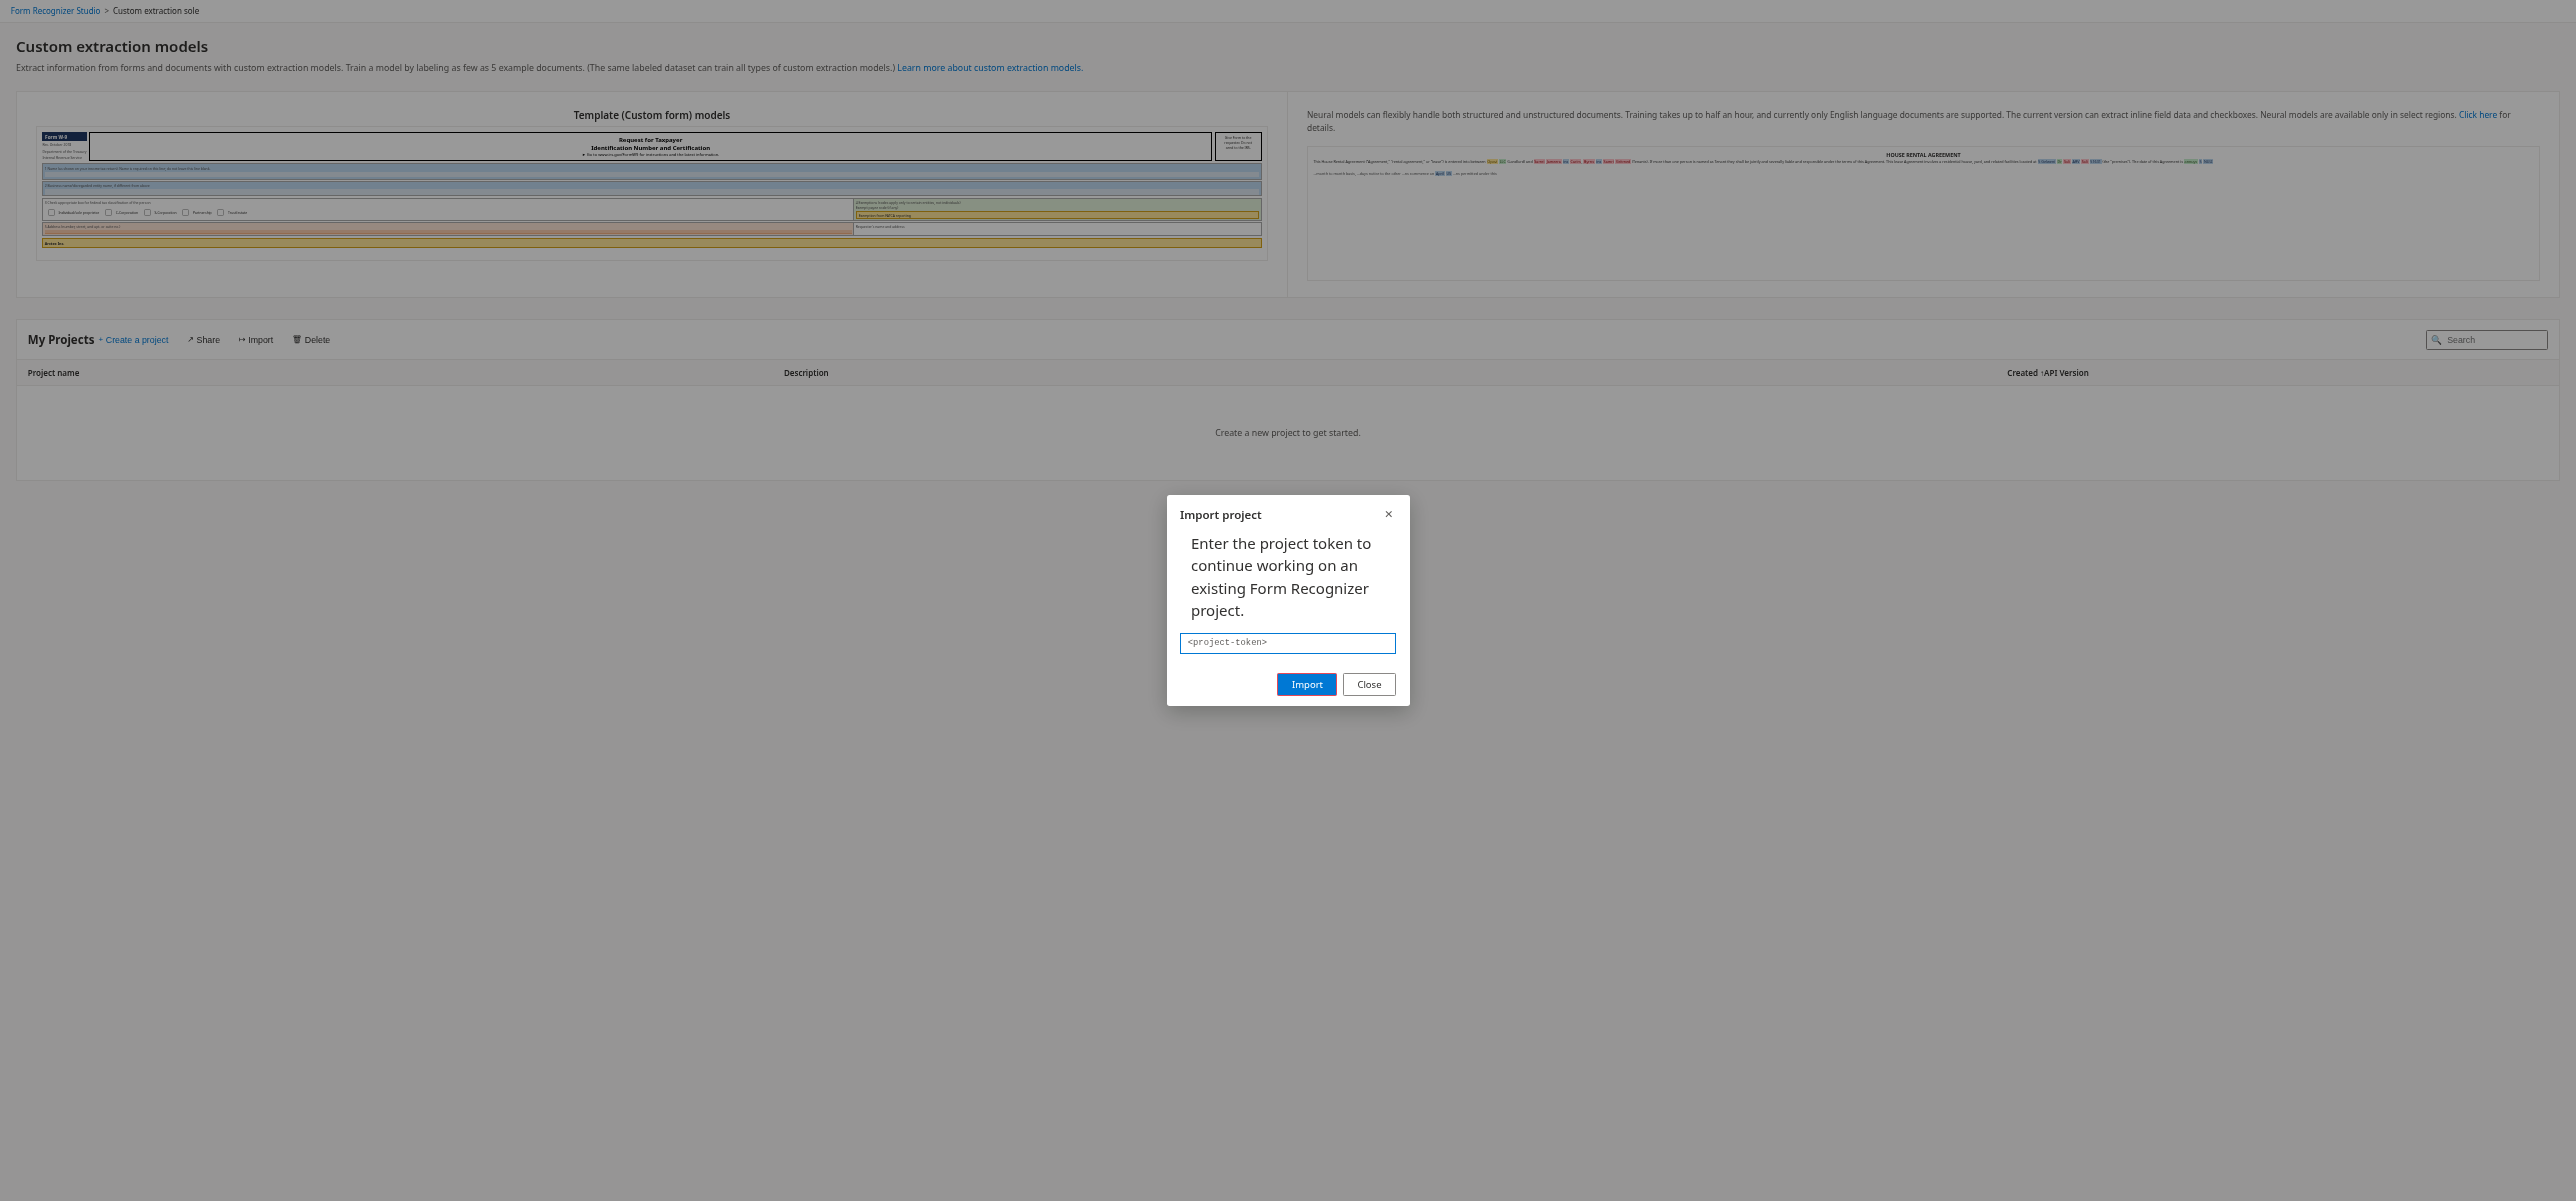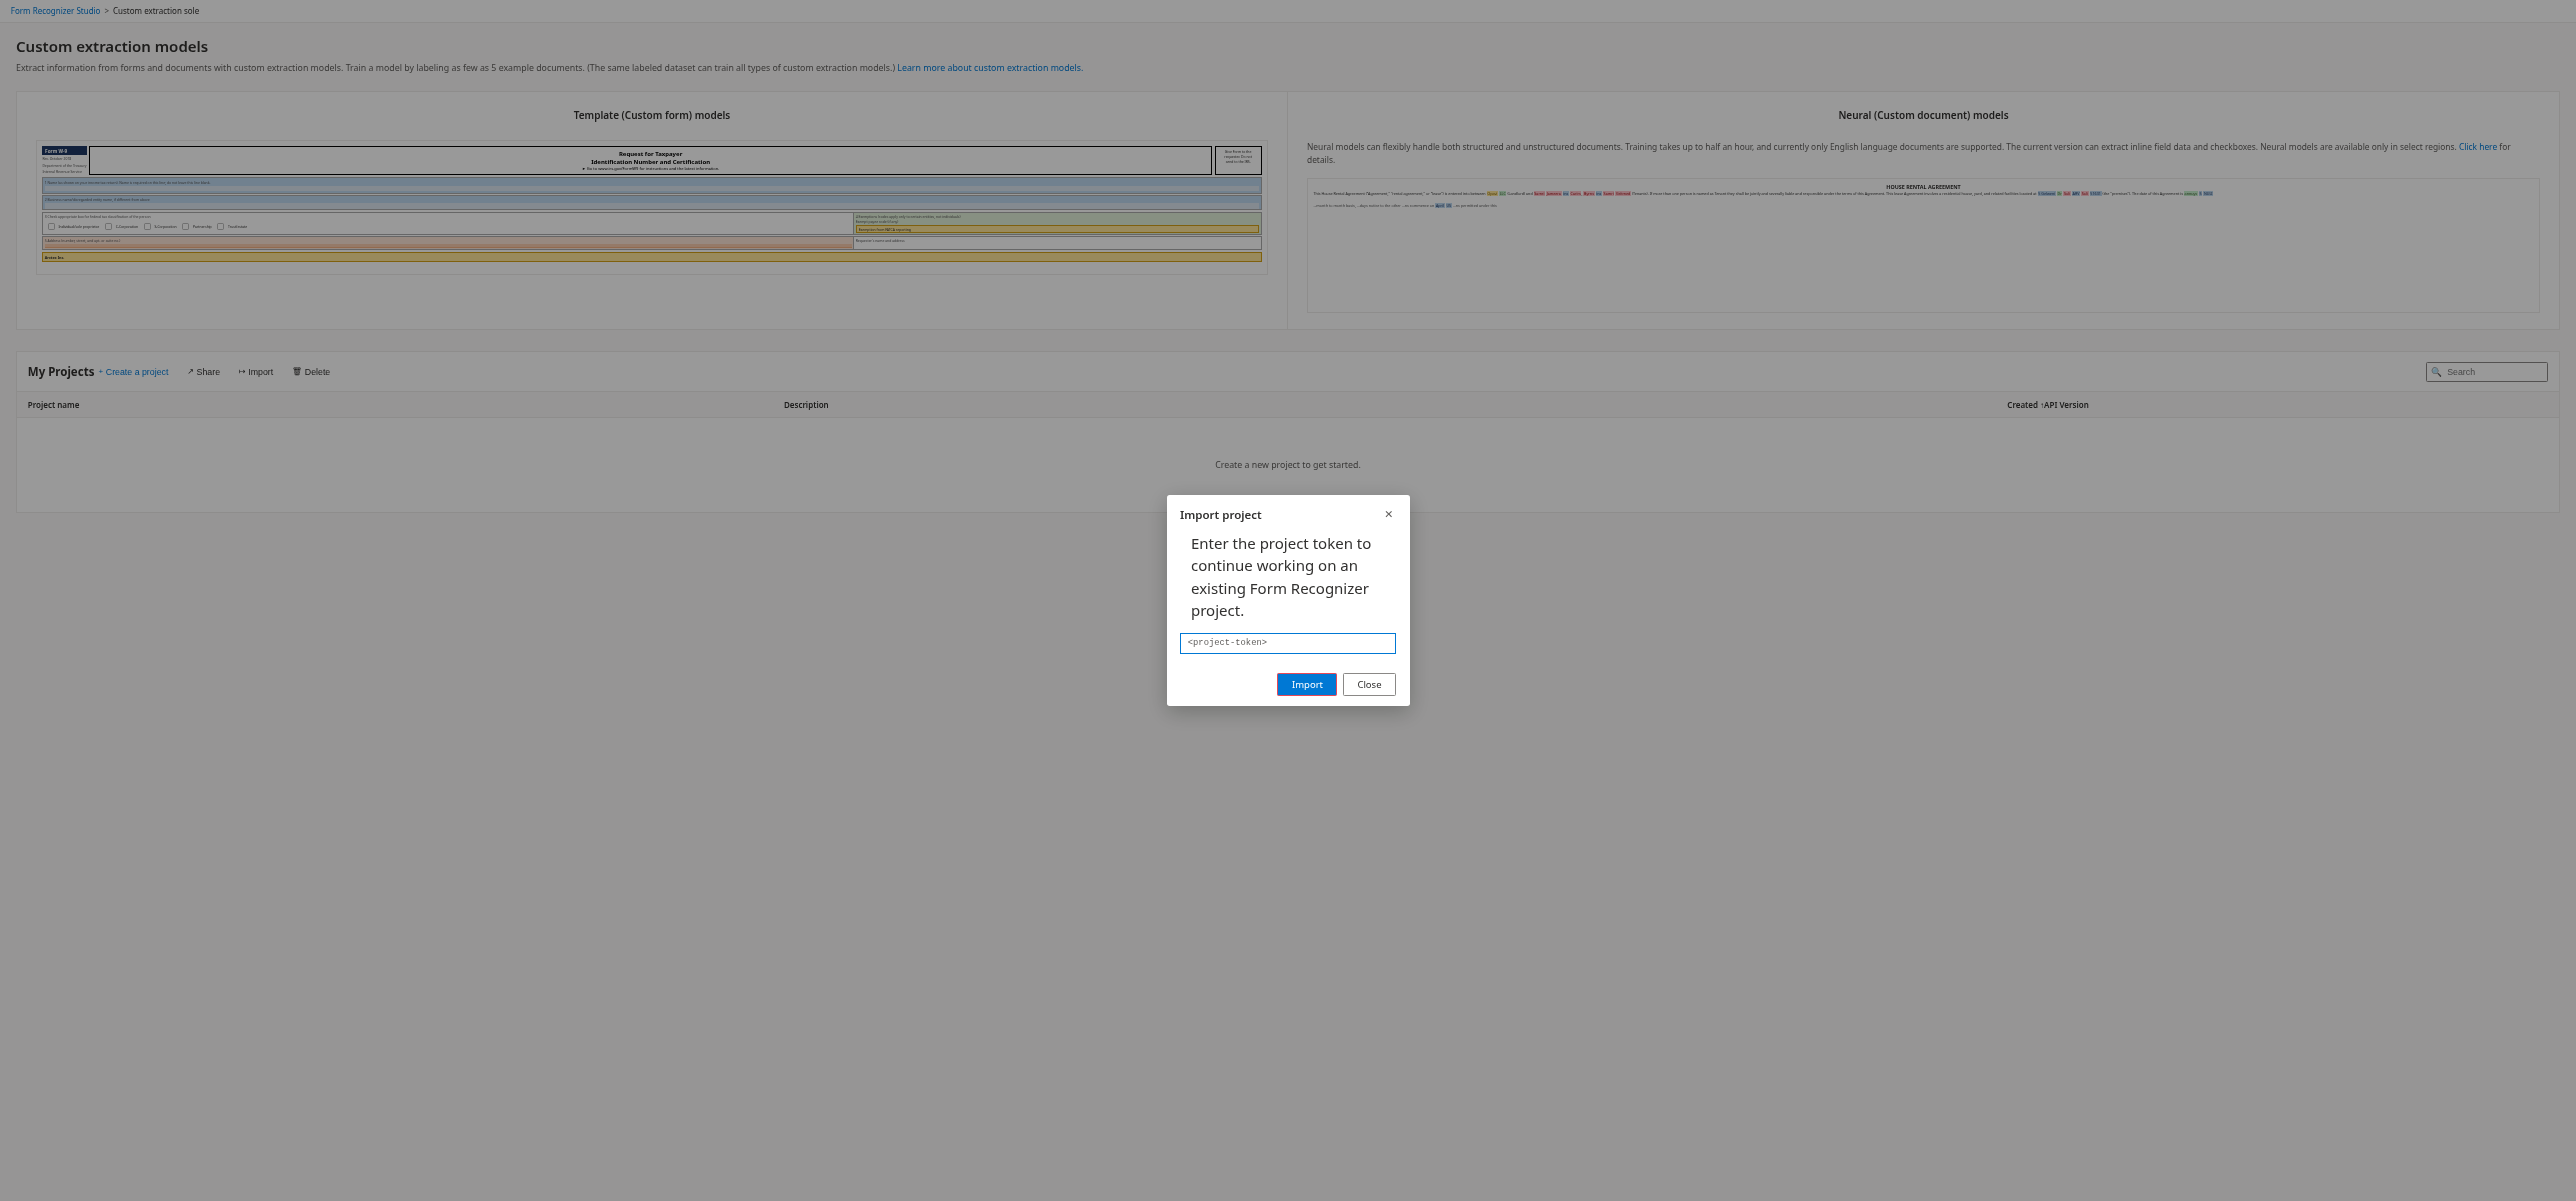--- a/index.html
+++ b/index.html
@@ -66,21 +66,21 @@
     .model-card {
       padding: 16px 19px;
       border-right: 0.7px solid #edebe9;
     }
     .model-card:last-child { border-right: none; }
 
     .model-card-title {
       font-size: 10px;
       font-weight: 600;
       text-align: center;
-      margin-bottom: 18px;
+      margin-bottom: 4px;
       color: #323130;
     }
 
     .model-card-desc {
       font-size: 8.4px;
       color: #605e5c;
       line-height: 1.6;
       margin-bottom: 10.8px;
     }
     .model-card-desc a {
@@ -466,21 +466,20 @@
             </div>
           </div>
           <div style="margin-top:2px;background:#ffe699;padding:1.4px;font-size:3.7px;font-weight:bold;border:0.7px solid #d4a017;">
             Arctex Inc.
           </div>
         </div>
       </div>
     </div>
 
     <div class="model-card">
-      <div class="model-card-title">Neural (Custom document) models</div>
       <p class="model-card-desc">
         <span>Neural models can flexibly handle both structured and unstructured documents. Training takes up to half an hour, and currently only English language documents are supported. The current version can extract inline field data and checkboxes. Neural models are available only in select regions.</span>
         <a href="#">Click here</a>
         <span> for details.</span>
       </p>
       <div class="model-preview">
 
         <div class="rental-preview">
           <div class="rental-title">HOUSE RENTAL AGREEMENT</div>
           <div class="rental-text">

